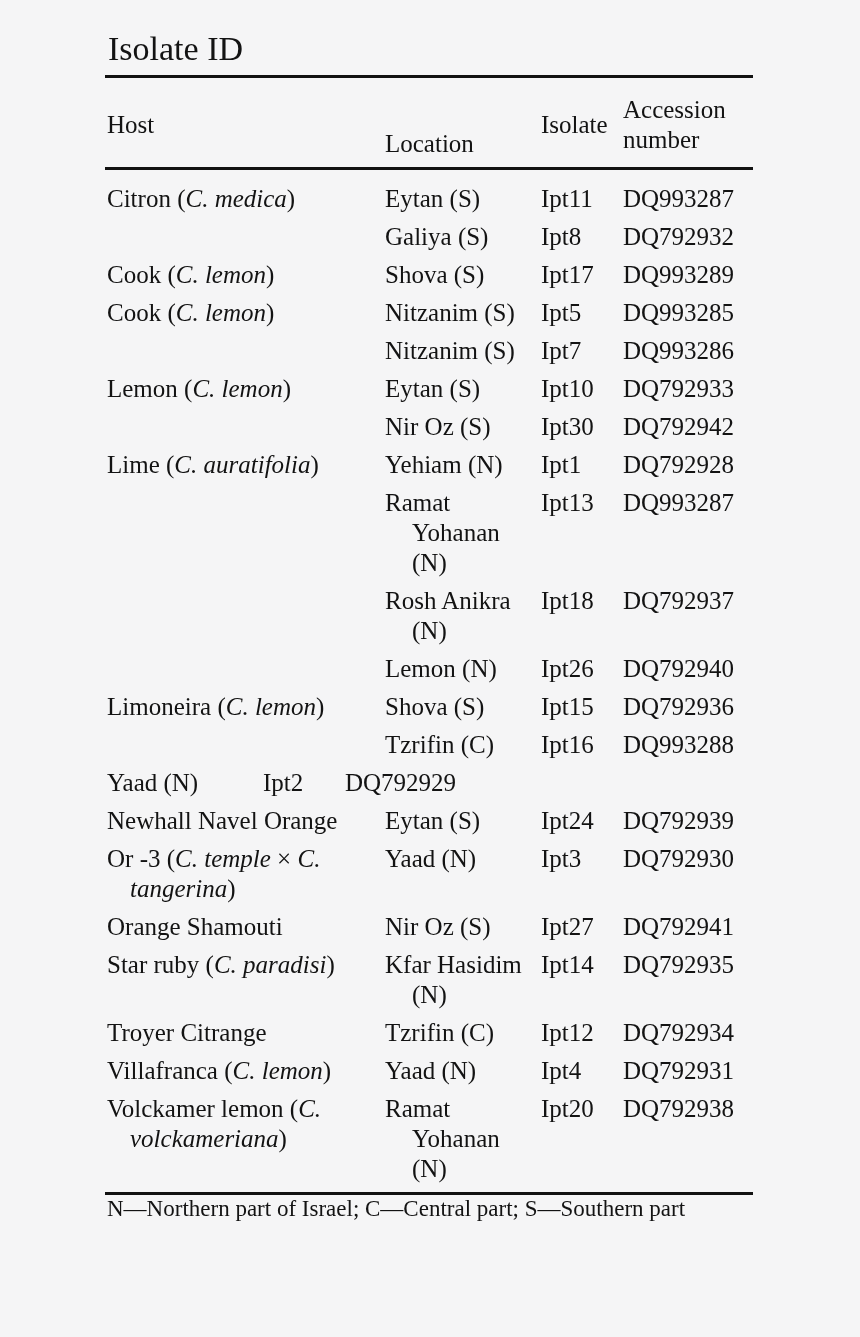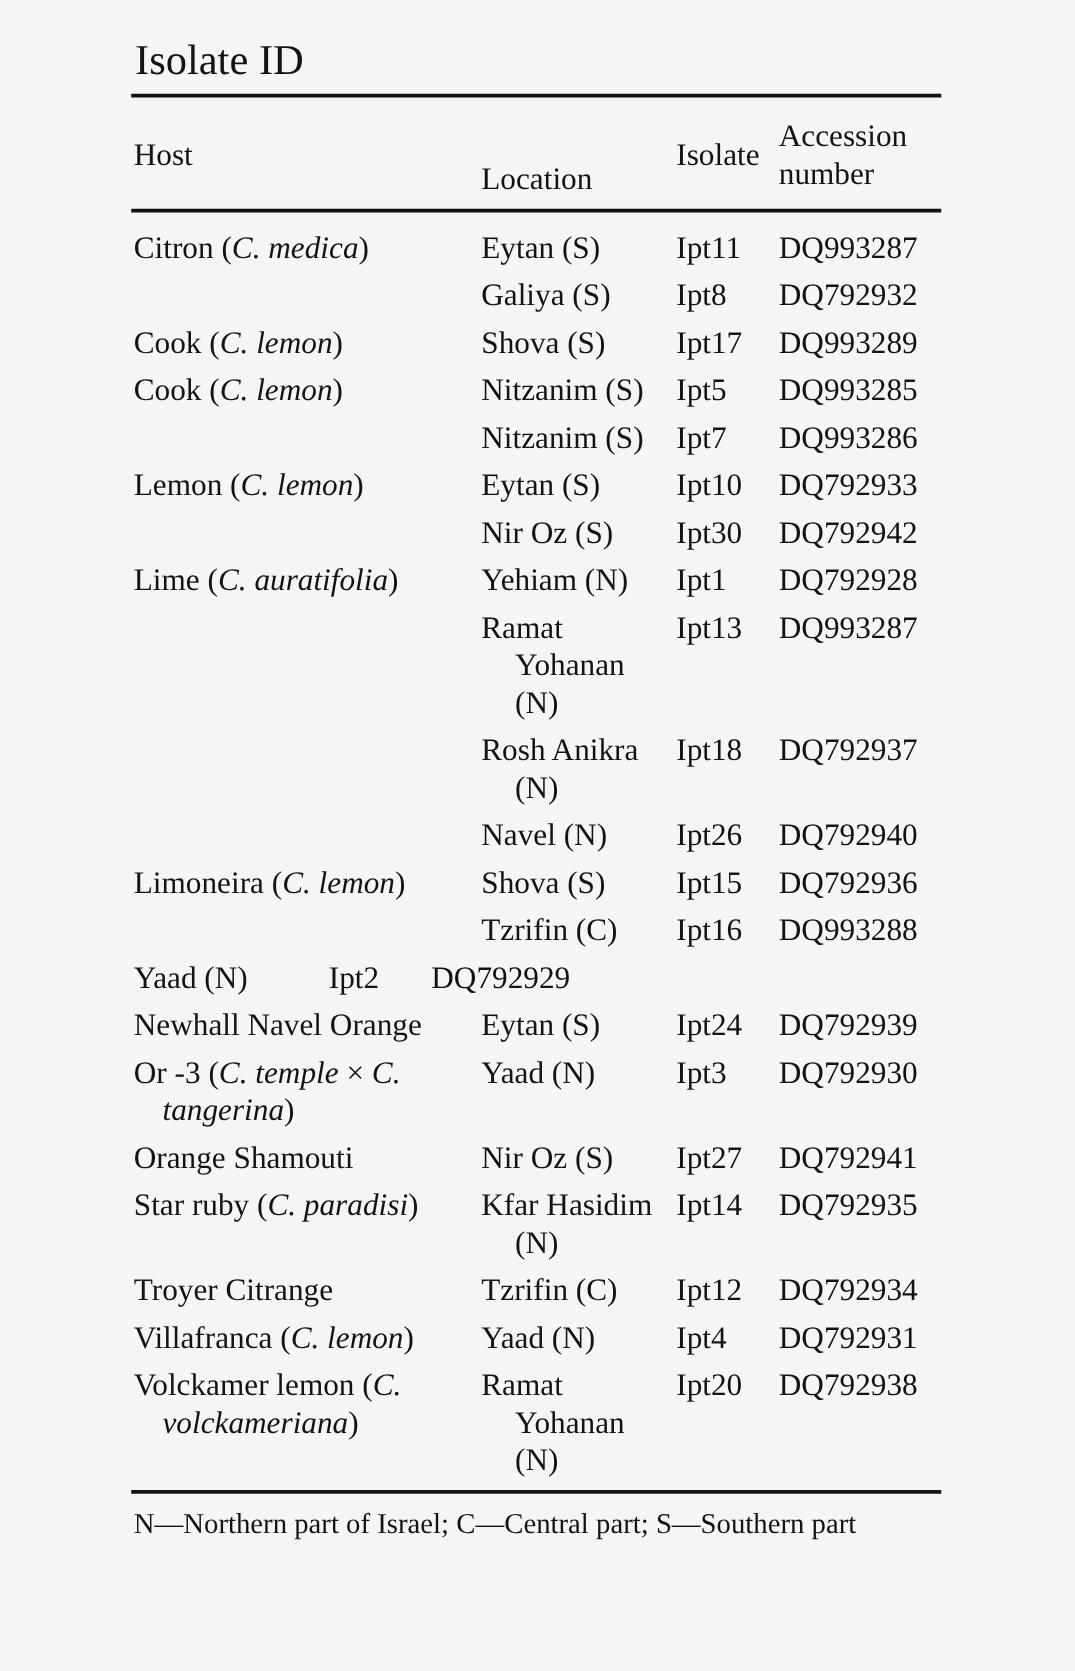--- a/index.html
+++ b/index.html
@@ -23,21 +23,21 @@
   .row { display: flex; align-items: flex-start; margin-bottom: 8px; }
   .cell { font-size: 25px; line-height: 30px; white-space: pre-line; box-sizing: border-box; }
   .c-host { width: 278px; padding-left: 23px; text-indent: -23px; padding-right: 6px; }
   .c-loc  { width: 156px; padding-left: 27px; text-indent: -27px; padding-right: 4px; }
   .c-iso  { width: 82px; }
   .c-acc  { width: 130px; }
   .h-host { width: 278px; }
   .h-loc  { width: 156px; margin-top: 39px; }
   .h-iso  { width: 82px; }
   .h-acc  { width: 122px; }
-  .footnote { margin-top: 10px; padding-left: 2px; font-size: 23px; line-height: 28px; white-space: nowrap; }
+  .footnote { padding-left: 2px; font-size: 23px; line-height: 28px; white-space: nowrap; }
   i { font-style: italic; }
 </style>
 </head>
 <body>
 
 <div class="sheet">
   <div class="title">Isolate ID</div>
   <div class="rule rule-top"></div>
 
   <div class="header-row">
@@ -107,21 +107,21 @@
       </div>
       <div class="row">
         <div class="cell c-host"></div>
         <div class="cell c-loc">Rosh Anikra
 (N)</div>
         <div class="cell c-iso">Ipt18</div>
         <div class="cell c-acc">DQ792937</div>
       </div>
       <div class="row">
         <div class="cell c-host"></div>
-        <div class="cell c-loc">Navel (N)</div>
+        <div class="cell c-loc">Lemon (N)</div>
         <div class="cell c-iso">Ipt26</div>
         <div class="cell c-acc">DQ792940</div>
       </div>
       <div class="row">
         <div class="cell c-host"><span>Limoneira (</span><i>C. lemon</i><span>)</span></div>
         <div class="cell c-loc">Shova (S)</div>
         <div class="cell c-iso">Ipt15</div>
         <div class="cell c-acc">DQ792936</div>
       </div>
       <div class="row">

